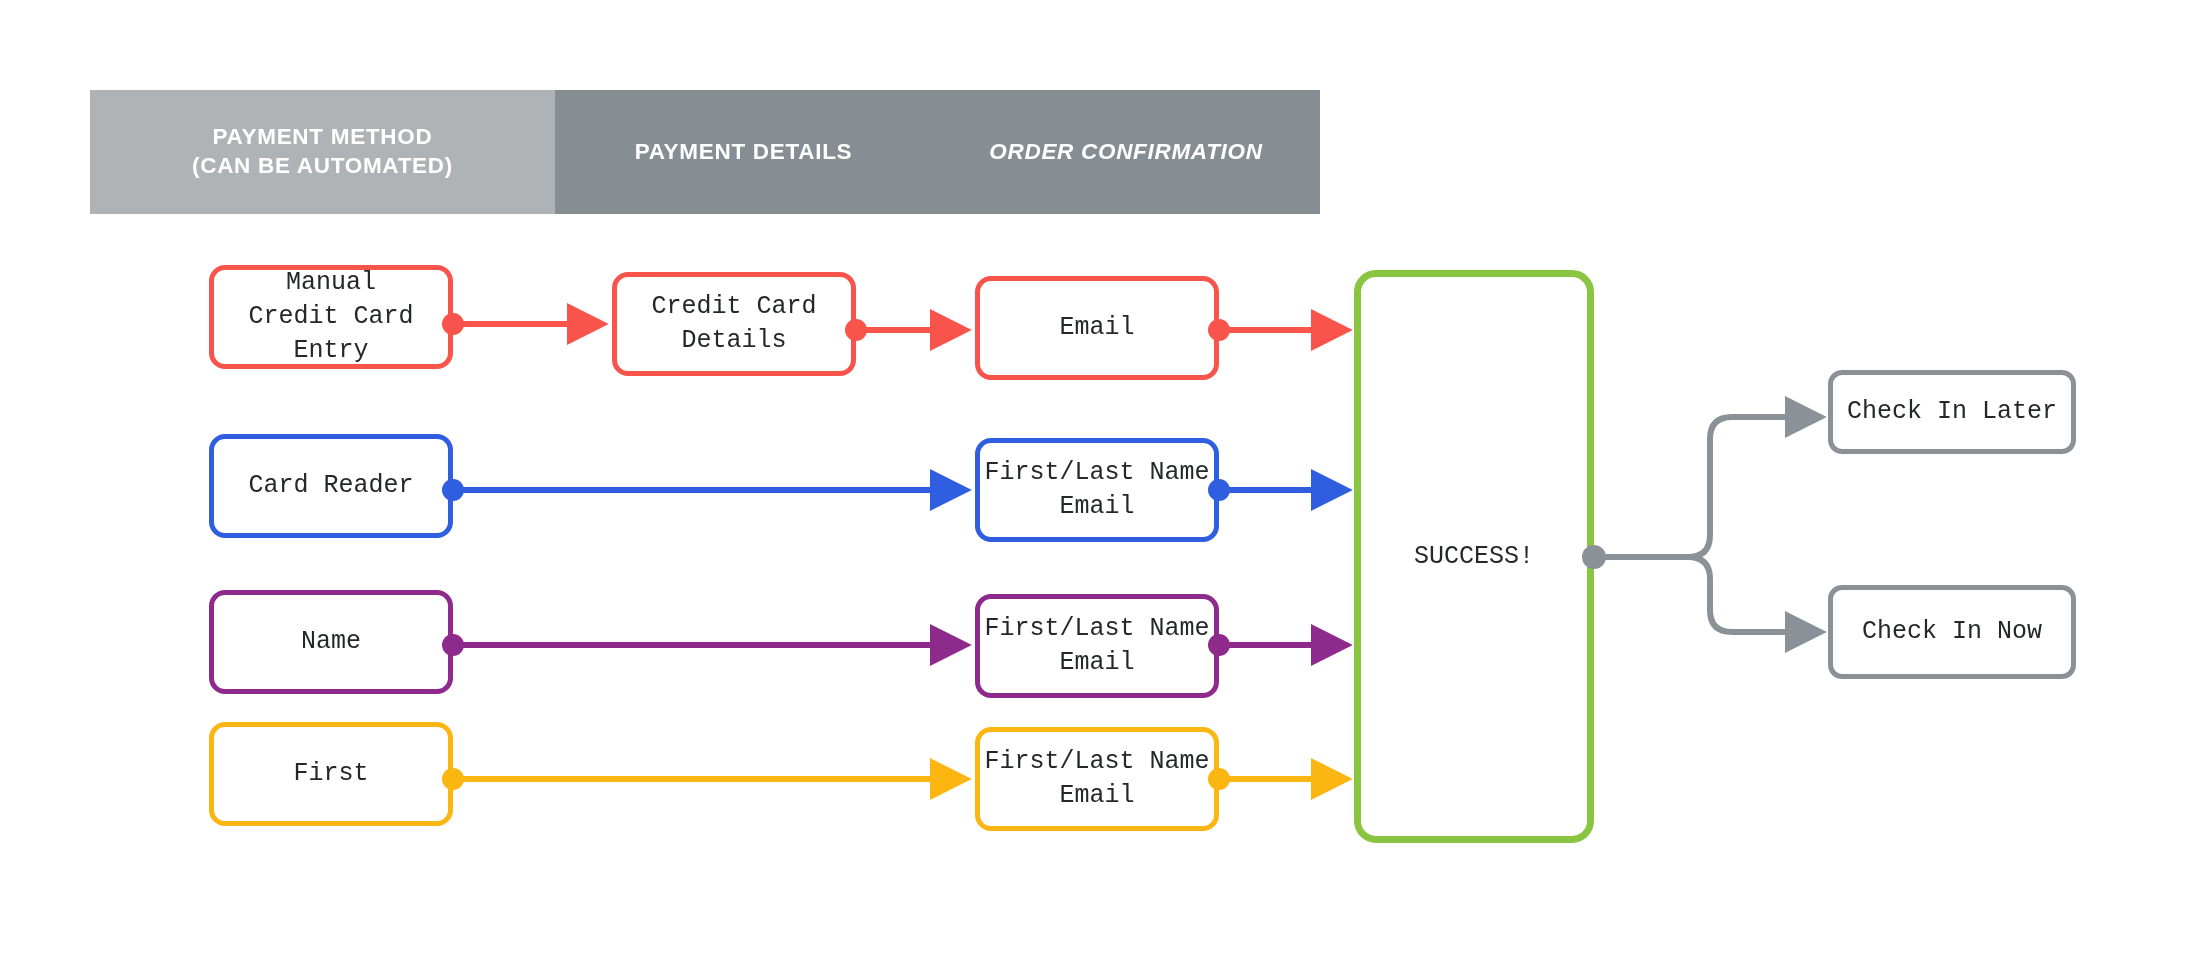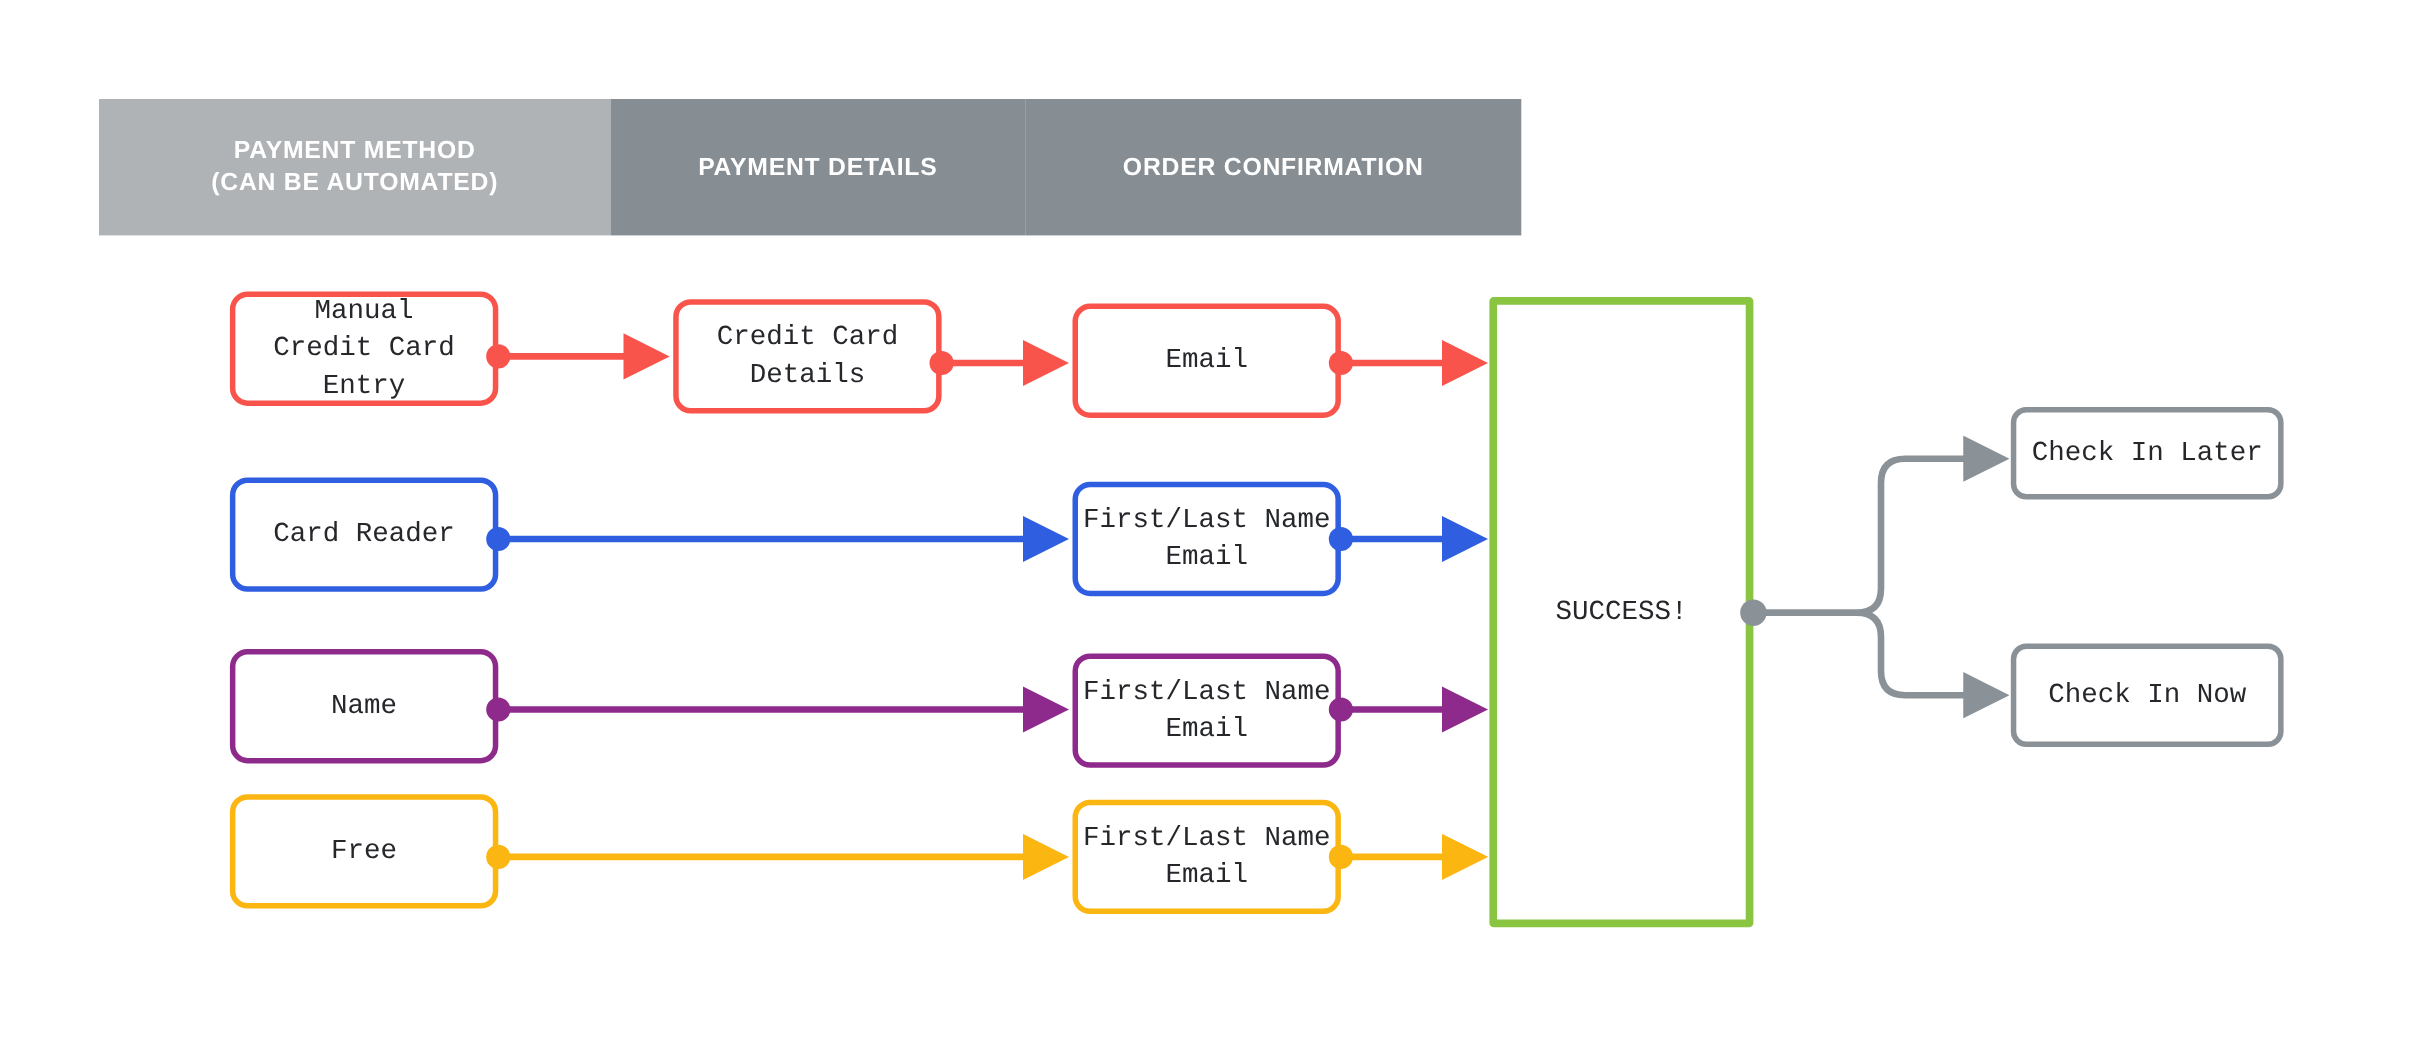--- a/index.html
+++ b/index.html
@@ -68,21 +68,21 @@
     justify-content: center;
     text-align: center;
     color: #25272b;
     font-size: 25px;
     line-height: 1.36;
     border-radius: 16px;
   }
   .node .node-text { display: block; white-space: pre-line; font-family: Liberation Mono, monospace; }
 
   .node.lvl1, .node.lvl2 { border-width: 5px; }
-  .node.success { border-width: 7px; border-radius: 4px; }
+  .node.success { border-width: 7px; border-radius: 22px; }
   .node.checkin { border-width: 5px; border-radius: 14px; }
 
   
   .dot {
     position: absolute;
     border-radius: 50%;
     width: 22px;
     height: 22px;
     margin-left: -11px;
     margin-top: -11px;
@@ -101,21 +101,21 @@
         <span class="tab-line">PAYMENT METHOD</span>
         <span class="tab-line">(CAN BE AUTOMATED)</span>
       </span>
     </div>
 
     <div class="phase-tab" style="width:377px;background:#868d93;">
       <span class="tab-line">PAYMENT DETAILS</span>
     </div>
 
 
-    <div class="phase-tab" style="width:451px;background:#868d93;">
+    <div class="phase-tab" style="width:388px;background:#868d93;font-style:italic;">
       <span class="tab-line">ORDER CONFIRMATION</span>
     </div>
 
   </div>
 
   <svg id="flow-svg" viewBox="0 0 2204 964">
     <defs>
       <marker id="ah-red" markerWidth="7" markerHeight="7" refX="5.2" refY="3.5" orient="auto" markerUnits="strokeWidth">
         <path d="M0,0 L7,3.5 L0,7 z" fill="#f9544c"></path>
       </marker>
@@ -176,21 +176,21 @@
   <div class="node lvl1" style="left:209px;top:590px;width:244px;height:104px;border-color:#8e2a8c;">
     <span class="node-text">Name</span>
   </div>
 
   <div class="node lvl2" style="left:975px;top:594px;width:244px;height:104px;border-color:#8e2a8c;">
     <span class="node-text">First/Last Name
 Email</span>
   </div>
 
   <div class="node lvl1" style="left:209px;top:722px;width:244px;height:104px;border-color:#fbb612;">
-    <span class="node-text">Free</span>
+    <span class="node-text">First</span>
   </div>
 
   <div class="node lvl2" style="left:975px;top:727px;width:244px;height:104px;border-color:#fbb612;">
     <span class="node-text">First/Last Name
 Email</span>
   </div>
 
   <div class="node success" style="left:1354px;top:270px;width:240px;height:573px;border-color:#89c540;">
     <span class="node-text">SUCCESS!</span>
   </div>

